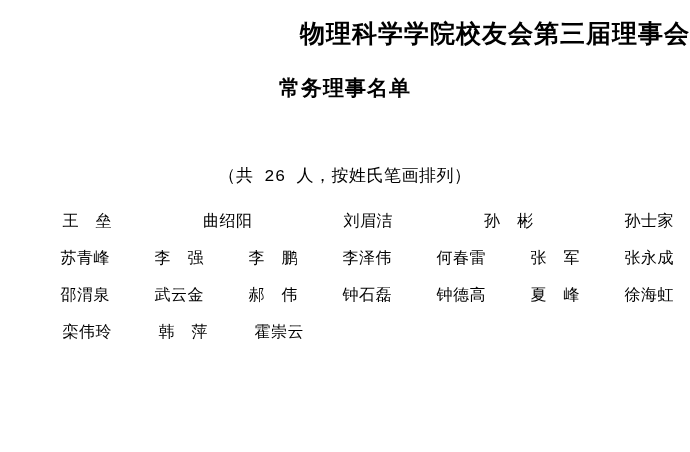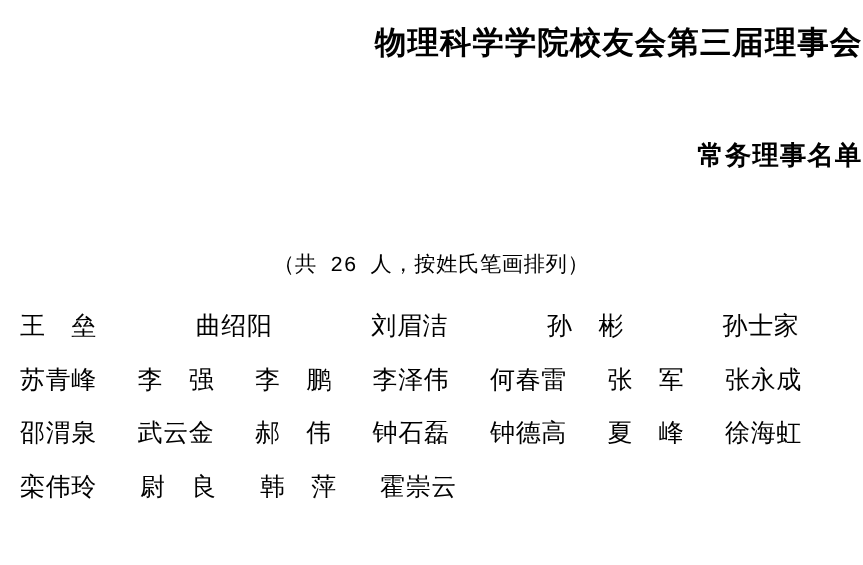--- a/index.html
+++ b/index.html
@@ -23,25 +23,25 @@
   .title-main {
     text-align: right;
     font-size: 25px;
     font-weight: bold;
     letter-spacing: 1px;
     margin-top: 18px;
     line-height: 1.3;
     font-family: "DejaVu Sans", "Liberation Sans", sans-serif;
   }
   .title-sub {
-    text-align: right;
+    text-align: center;
     font-size: 21px;
     font-weight: bold;
     letter-spacing: 1px;
-    margin-top: 60px;
+    margin-top: 24px;
     line-height: 1.3;
     font-family: "DejaVu Sans", "Liberation Sans", sans-serif;
   }
   .note {
     text-align: center;
     font-size: 17px;
     margin-top: 62px;
     letter-spacing: 0.5px;
     font-family: Liberation Mono, monospace;
   }
@@ -52,24 +52,24 @@
   .name-row {
     display: flex;
     justify-content: space-between;
     align-items: baseline;
     margin-bottom: 16px;
   }
   .name-row.last {
     justify-content: flex-start;
   }
   .name-cell {
-    font-size: 20px;
+    font-size: 16px;
     letter-spacing: 0.5px;
     width: 96px;
-    text-align: left;
+    text-align: right;
     font-family: Liberation Mono, monospace;
     white-space: pre;
   }
   .name-row.last .name-cell {
     width: 96px;
   }
 </style>
 </head>
 <body>
 
@@ -106,19 +106,18 @@
       <span class="name-cell">武云金</span>
       <span class="name-cell">郝　伟</span>
       <span class="name-cell">钟石磊</span>
       <span class="name-cell">钟德高</span>
       <span class="name-cell">夏　峰</span>
       <span class="name-cell">徐海虹</span>
     </div>
 
     <div class="name-row last">
       <span class="name-cell">栾伟玲</span>
-      <span class="name-cell">尉　良</span>
       <span class="name-cell">韩　萍</span>
       <span class="name-cell">霍崇云</span>
     </div>
 
   </div>
 </div>
 
 </body></html>

